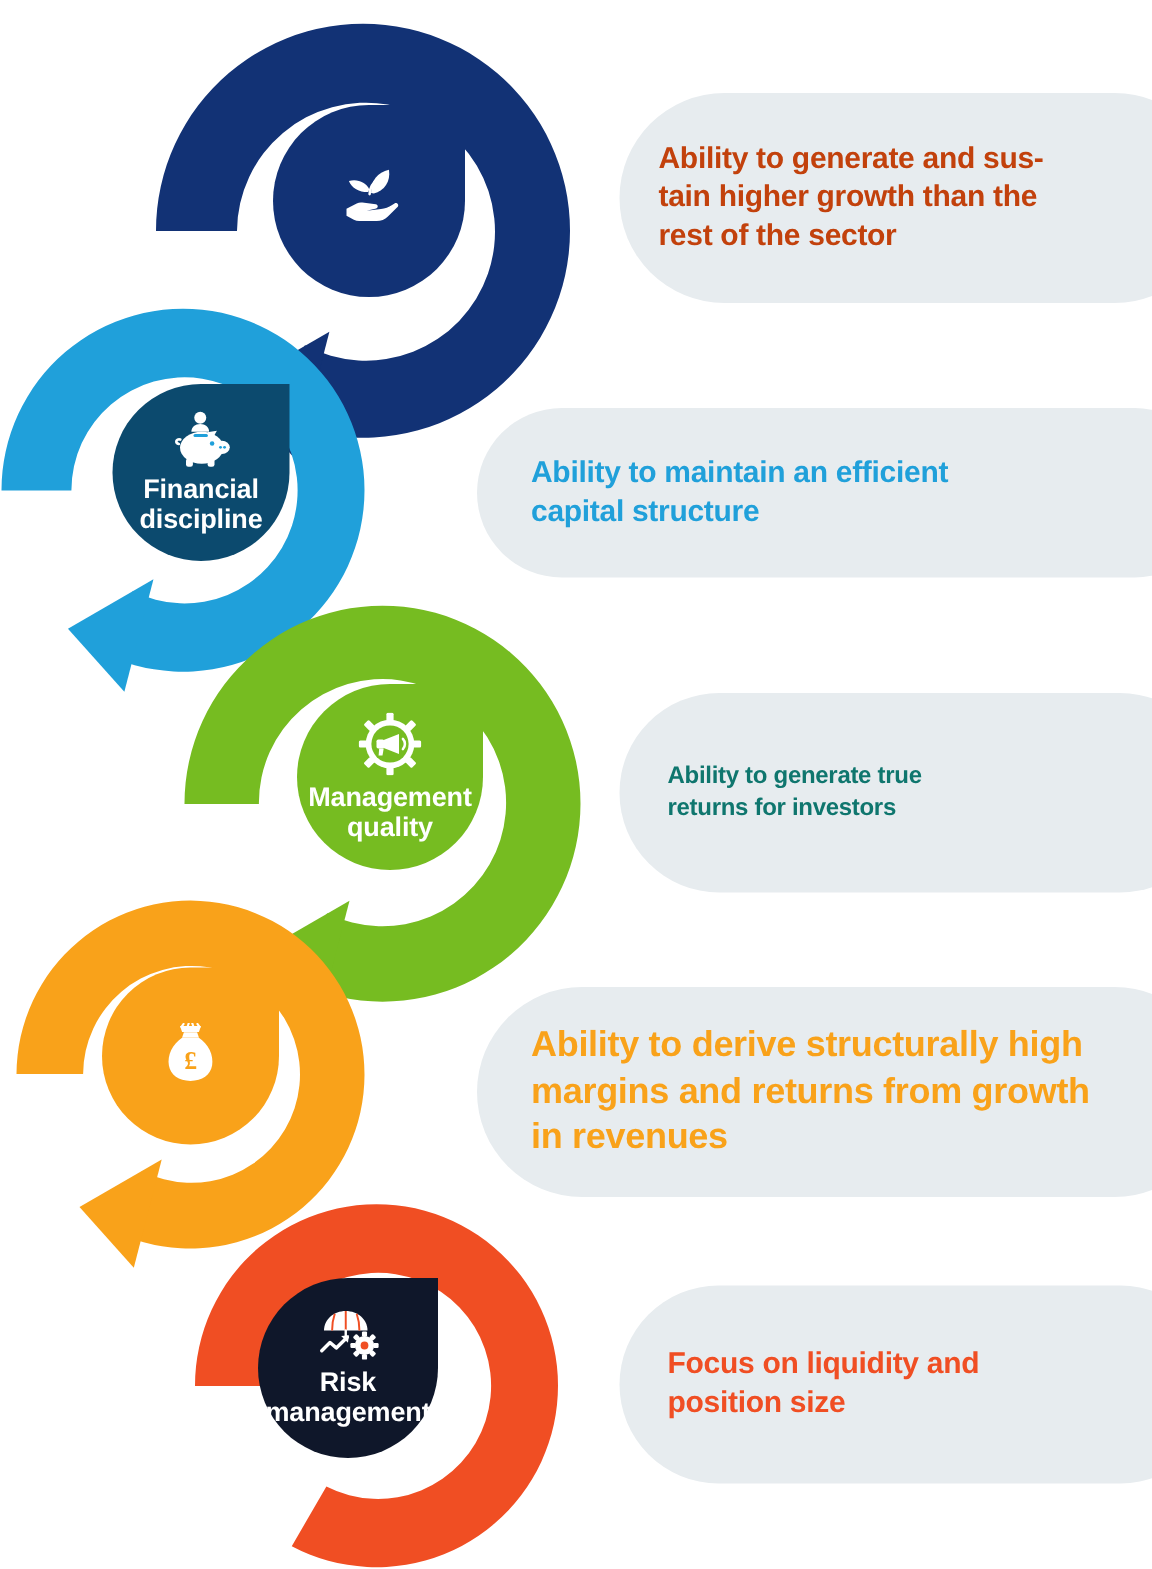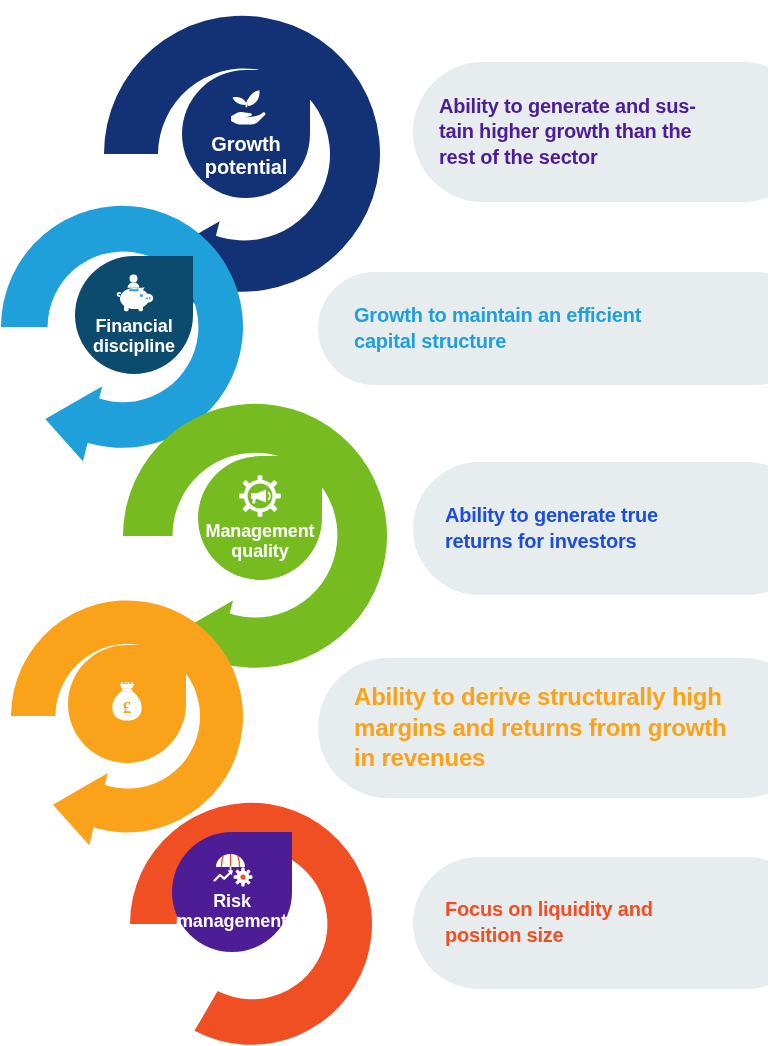--- a/index.html
+++ b/index.html
@@ -60,32 +60,32 @@
     white-space:pre-line;
     letter-spacing:-0.1px;
   }
 </style>
 </head>
 <body>
 
 <div id="stage">
 
   <div class="caption" style="left:413px; top:62px; width:400px; height:140px;">
-    <div class="ctext" style="color:#4c1d95; font-size:20px;">Ability to generate and sus-
+    <div class="ctext" style="color:#c2410c; font-size:20px;">Ability to generate and sus-
 tain higher growth than the
 rest of the sector</div>
   </div>
 
   <div class="caption" style="left:318px; top:272px; width:495px; height:113px;">
-    <div class="ctext" style="color:#20A0DA; font-size:20px; padding-left:10px;">Growth to maintain an efficient
+    <div class="ctext" style="color:#20A0DA; font-size:20px; padding-left:10px;">Ability to maintain an efficient
 capital structure</div>
   </div>
 
   <div class="caption" style="left:413px; top:462px; width:400px; height:133px;">
-    <div class="ctext" style="color:#1d4ed8; font-size:20px; padding-left:6px;">Ability to generate true
+    <div class="ctext" style="color:#0f766e; font-size:16px; padding-left:6px;">Ability to generate true
 returns for investors</div>
   </div>
 
   <div class="caption" style="left:318px; top:658px; width:495px; height:140px;">
     <div class="ctext" style="color:#F9A21A; font-size:24px; padding-left:10px;">Ability to derive structurally high
 margins and returns from growth
 in revenues</div>
   </div>
 
   <div class="caption" style="left:413px; top:857px; width:400px; height:132px;">
@@ -125,22 +125,20 @@
           <path d="M23.4 17.4 C23.4 14.0 25.4 9.8 29.4 6.8" stroke="#fff" stroke-width="1.7" fill="none" stroke-linecap="round"></path>
 
           <path d="M8.0 27.2 L14.8 23.6 C16.0 23.0 17.3 22.8 18.6 23.0 L27.5 24.2
                    C29.1 24.4 29.3 26.6 27.8 27.0 L21.4 28.5
                    L31.0 27.4 C33.6 27.1 36.2 26.2 38.4 24.7 L40.0 23.6
                    C41.6 22.5 43.4 24.6 42.0 26.0 L35.6 32.3
                    C33.6 34.3 30.9 35.4 28.1 35.4 L16.5 35.4
                    C15.2 35.4 14.0 35.1 12.9 34.5 L8.0 31.9 Z" fill="#fff"></path>
         </svg>
       </span>
-      <span class="lbl" style="font-size:20px;">Growth
-potential</span>
     </div>
   </div>
 
   <div class="stagegroup" style="left:-6px; top:199px; width:256px; height:256px;">
     <div class="ringwrap">
       <svg width="256" height="256" viewBox="0 0 256 256" aria-hidden="true">
         <path d="M 7 128
                  A 121 121 0 1 1 71.5 234.8
                  L 94.6 195.0
                  A 75.4 75.4 0 1 0 53.6 128
@@ -258,22 +256,22 @@
     <div class="ringwrap">
       <svg width="256" height="256" viewBox="0 0 256 256" aria-hidden="true">
         <path d="M 7 128
                  A 121 121 0 1 1 71.5 234.8
                  L 94.6 195.0
                  A 75.4 75.4 0 1 0 53.6 128
                  Z" fill="#F04E23"></path>
         <path d="M 108.3 187.2 L 51.3 220.1 L 88.9 262.2 Z" fill="#F04E23" style="display:none"></path>
       </svg>
     </div>
-    <div class="leaf" style="left:49px; top:36px; width:120px; height:120px;
-                background:#4c1d95;
+    <div class="leaf" style="left:49px; top:56px; width:120px; height:120px;
+                background:#0f172a;
                 border-radius:60px 0 60px 60px;align-items:center;">
       <span class="glyph">
         <svg width="46" height="34" viewBox="0 0 46 34">
 
           <path d="M7.0 14.0 C7.0 6.6 13.6 1.0 21.5 1.0 C29.4 1.0 36.0 6.6 36.0 14.0 Z" fill="#fff"></path>
           <path d="M21.5 1.0 L21.5 14.0 M14.2 2.8 C13.0 6.2 12.4 10.0 12.4 14.0
                    M28.8 2.8 C30.0 6.2 30.6 10.0 30.6 14.0" stroke="#F04E23" stroke-width="1.3" fill="none"></path>
 
           <path d="M21.5 14.0 L21.5 19.0" stroke="#fff" stroke-width="1.6" stroke-linecap="round"></path>
 

